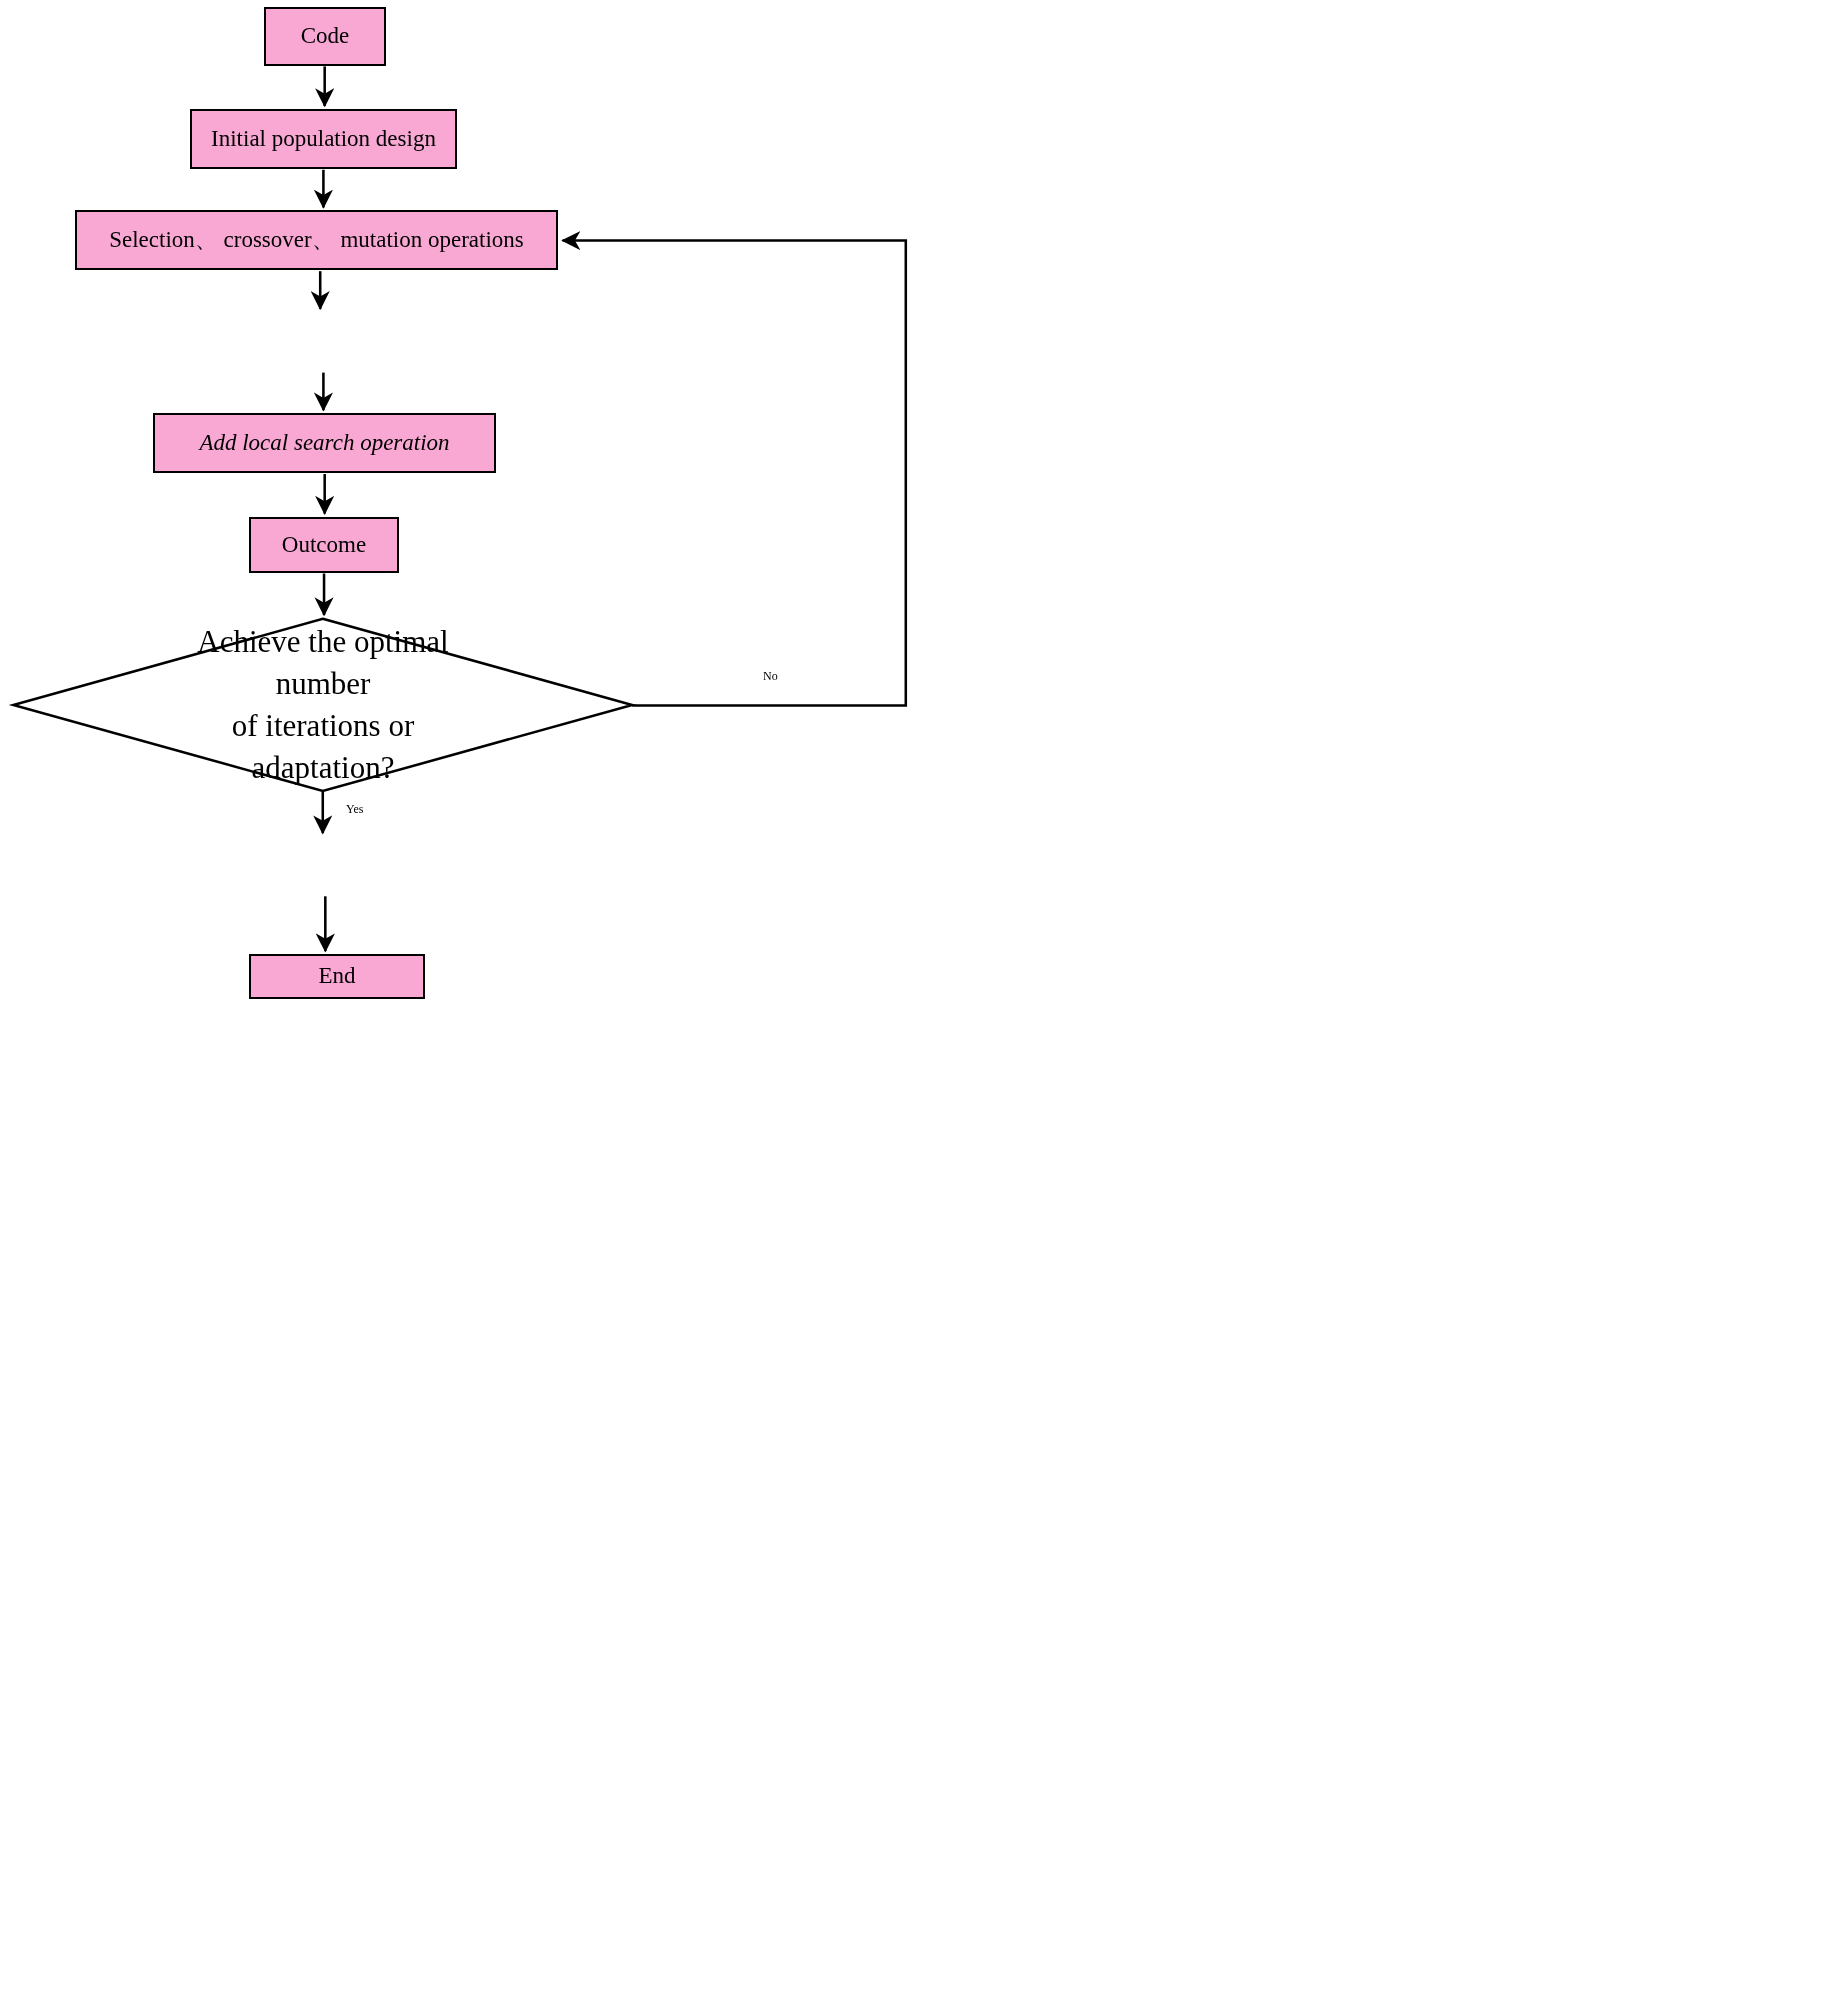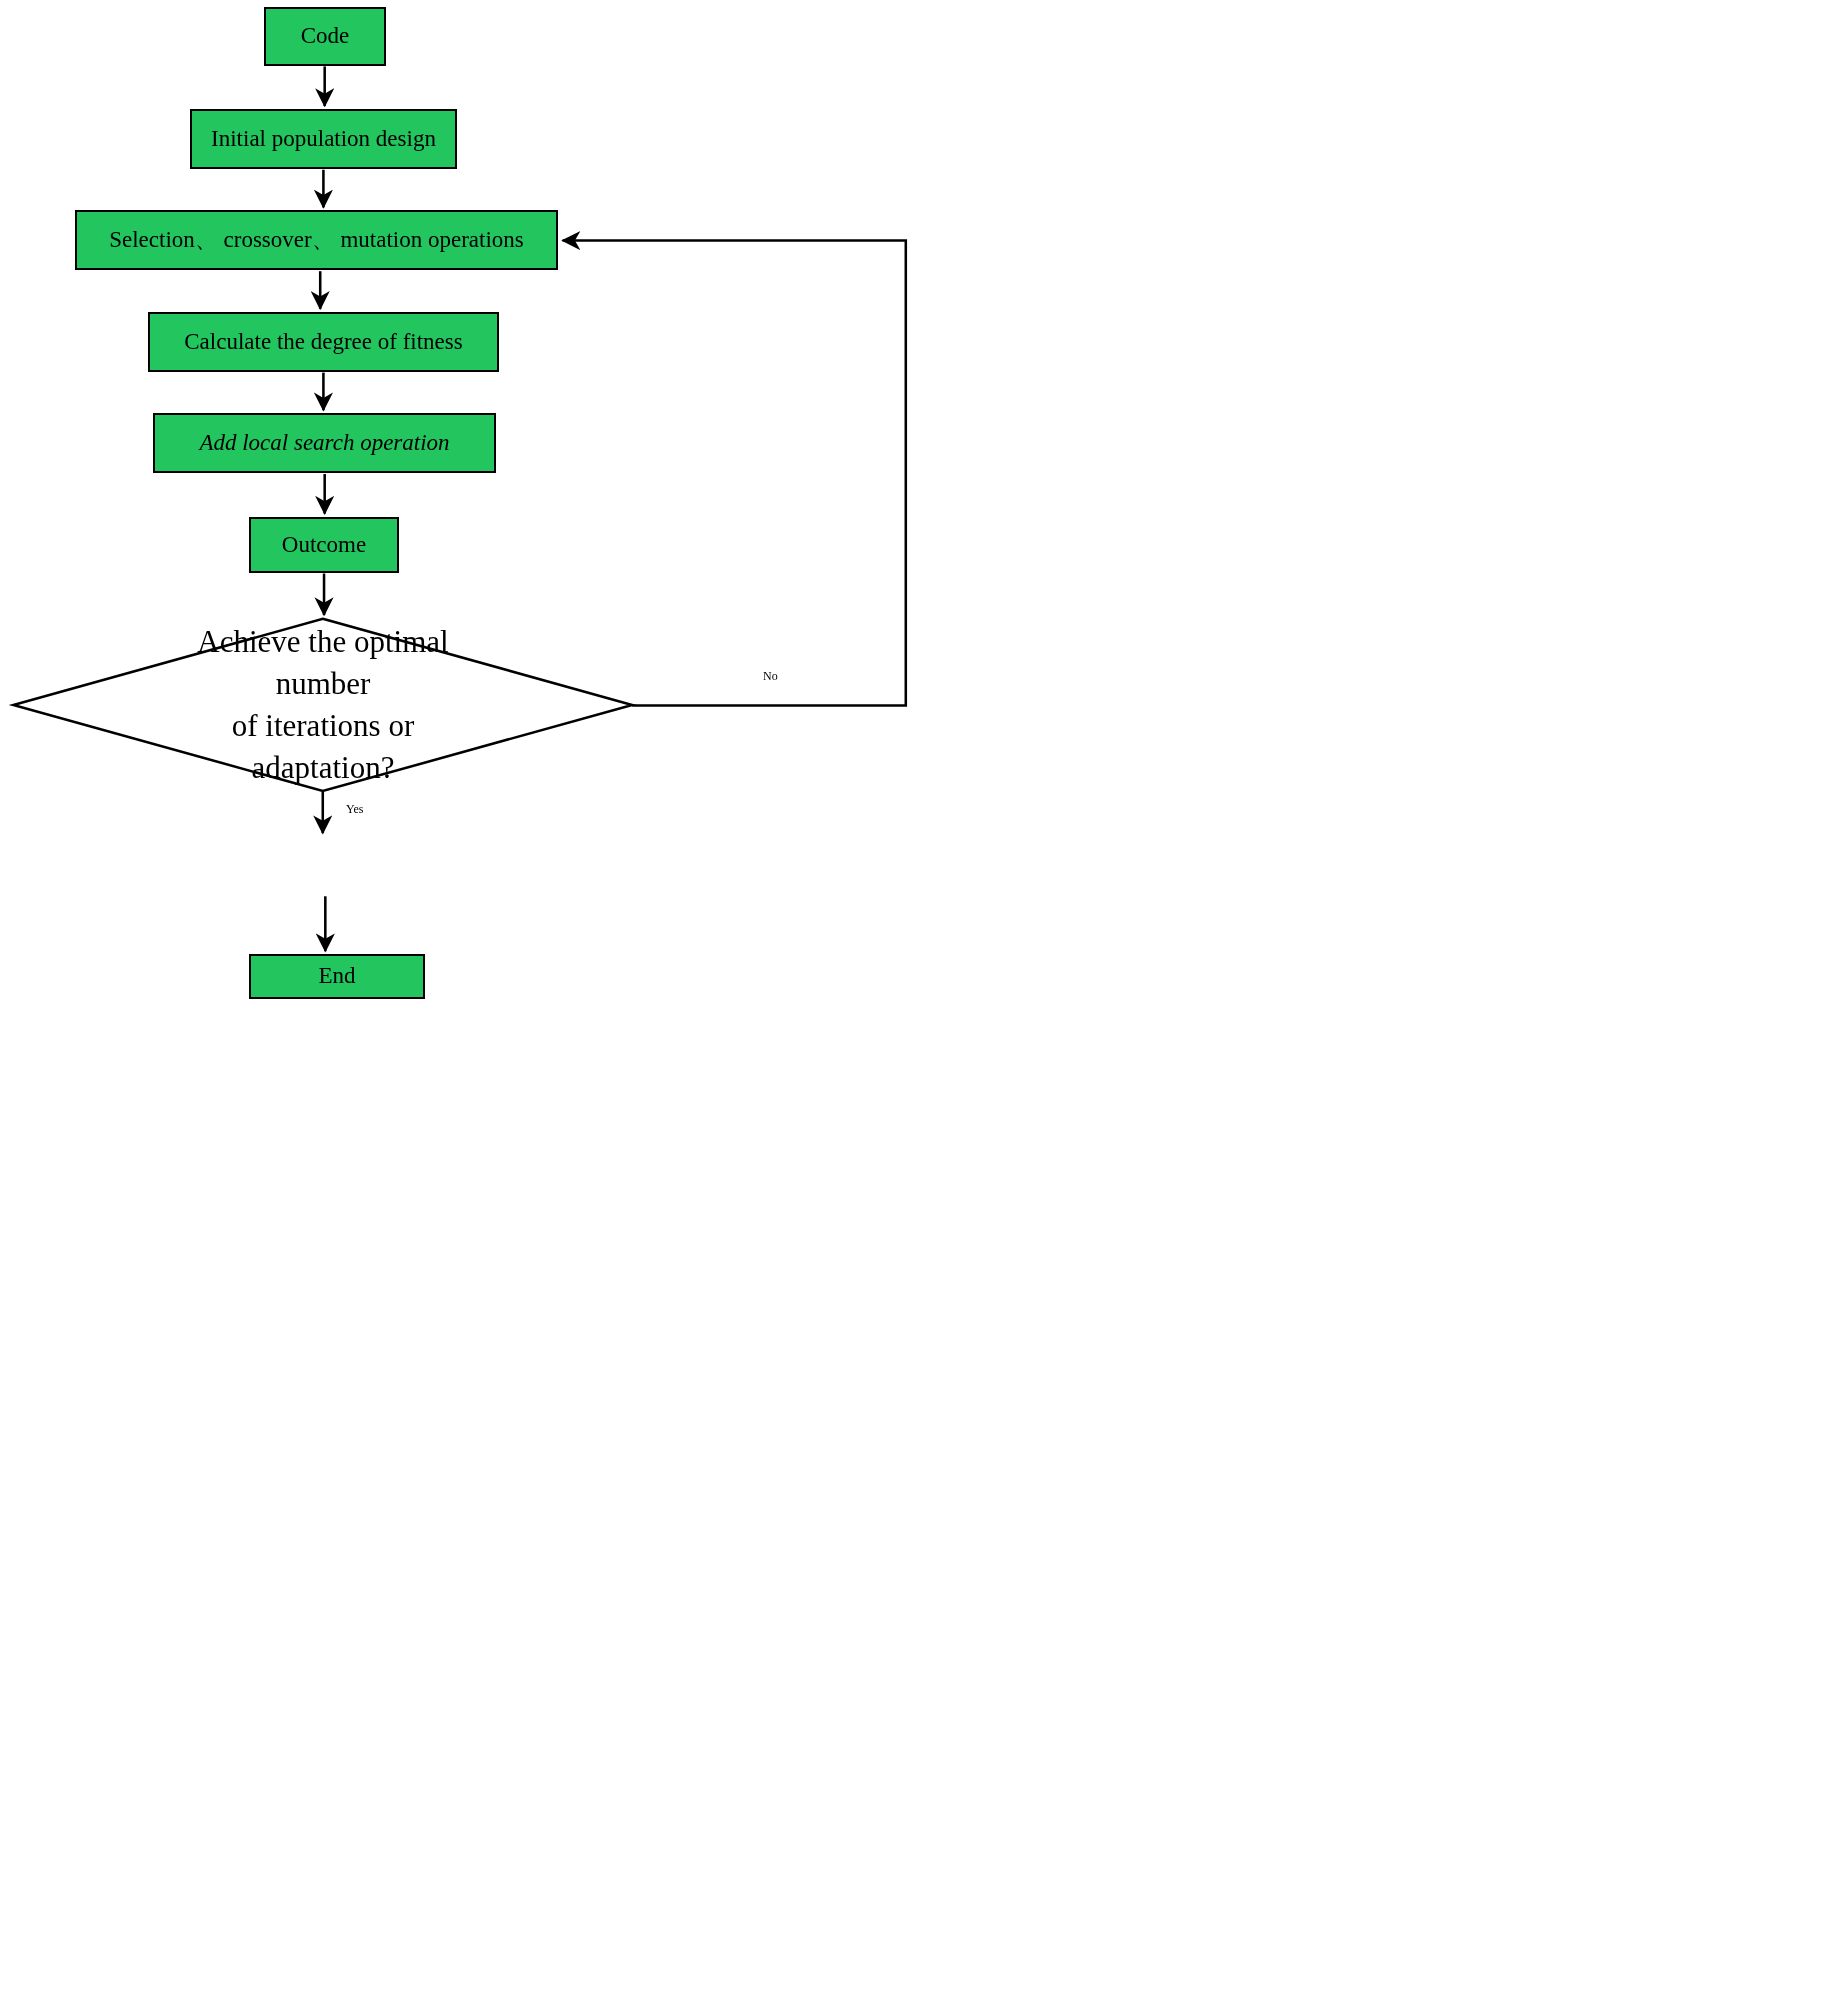--- a/index.html
+++ b/index.html
@@ -20,21 +20,21 @@
     position: absolute;
     left: 0;
     top: 0;
     width: 916px;
     height: 1008px;
   }
   .node {
     position: absolute;
     box-sizing: border-box;
     border: 2.6px solid #000000;
-    background: #22c55e;
+    background: #f9a8d4;
     display: flex;
     align-items: center;
     justify-content: center;
     text-align: center;
     font-size: 23px;
     line-height: 1.15;
     padding: 1.3px 5.1px;
   }
   .decision-label {
     position: absolute;
@@ -96,23 +96,20 @@
   </div>
 
   <div class="node" style="left:190px; top:109px; width:267px; height:60px;justify-content:center;">
     <span>Initial population design</span>
   </div>
 
   <div class="node" style="left:75px; top:210px; width:483px; height:60px;">
     <span>Selection、 crossover、 mutation operations</span>
   </div>
 
-  <div class="node" style="left:148px; top:312px; width:351px; height:60px;">
-    <span>Calculate the degree of fitness</span>
-  </div>
 
   <div class="node" style="left:153px; top:413px; width:343px; height:60px;font-style:italic;">
     <span>Add local search operation</span>
   </div>
 
   <div class="node" style="left:249px; top:517px; width:150px; height:56px;">
     <span>Outcome</span>
   </div>
 
   <div class="decision-label" style="left:170px; top:641px; width:306px; height:128px;">

